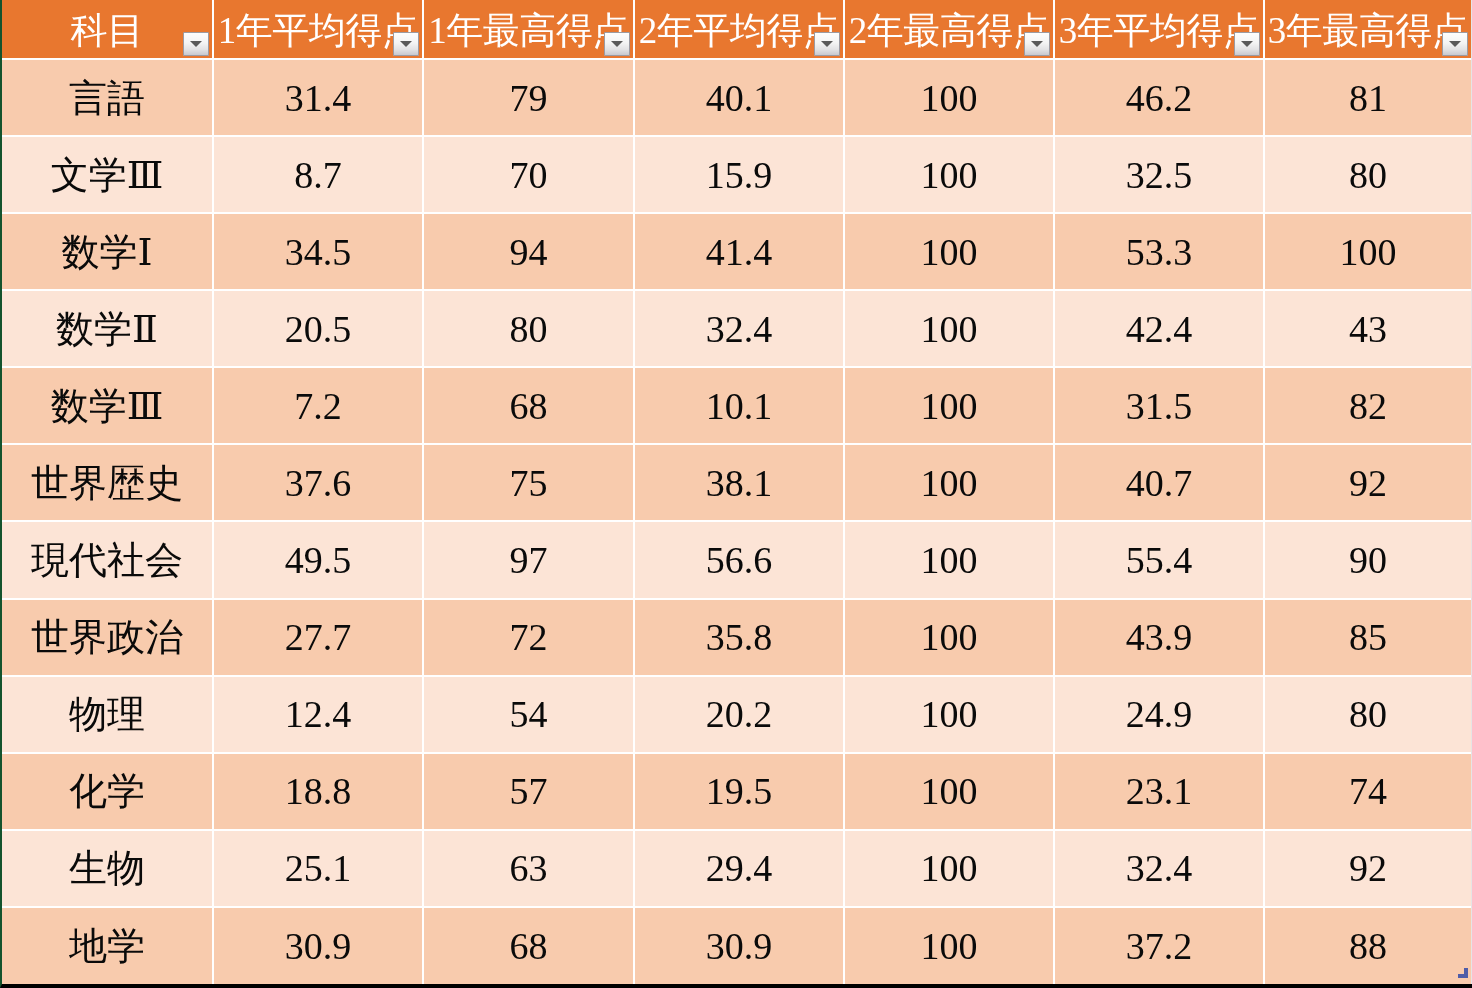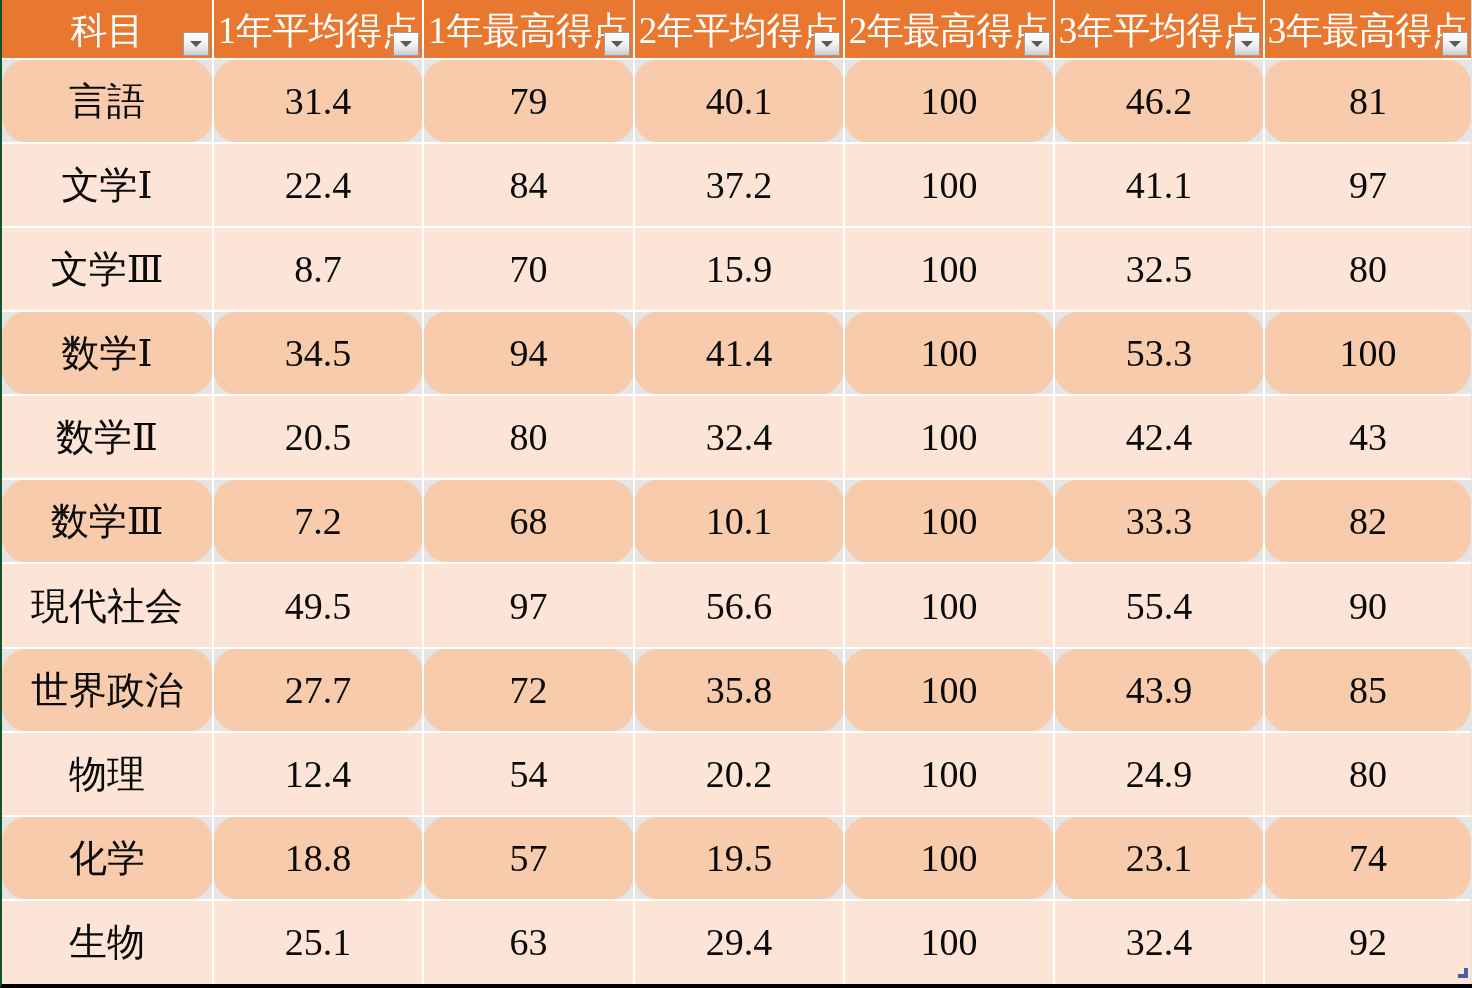--- a/index.html
+++ b/index.html
@@ -95,21 +95,21 @@
     border-right: 2px solid #FFFFFF;
     border-bottom: 2px solid #FFFFFF;
     white-space: nowrap;
     overflow: hidden;
     padding: 0 3px;
     box-sizing: border-box;
   }
   tbody td:last-child { border-right: none; }
   tbody tr:last-child td { border-bottom: none; }
 
-  tbody tr.band-dark td { background: #F8CBAD; border-radius: 26px; }
+  tbody tr.band-dark td { background: #F8CBAD; }
   tbody tr.band-light td { background: #FCE4D6; }
 
   
   col.c0 { width: 211px; }
   col.c1 { width: 210px; }
   col.c2 { width: 211px; }
   col.c3 { width: 210px; }
   col.c4 { width: 210px; }
   col.c5 { width: 210px; }
   col.c6 { width: 207px; }
@@ -199,29 +199,20 @@
         <tr class="band-dark">
           <td>言語</td>
           <td>31.4</td>
           <td>79</td>
           <td>40.1</td>
           <td>100</td>
           <td>46.2</td>
           <td>81</td>
         </tr>
         <tr class="band-light">
-          <td>文学Ⅰ</td>
-          <td>22.4</td>
-          <td>84</td>
-          <td>37.2</td>
-          <td>100</td>
-          <td>41.1</td>
-          <td>97</td>
-        </tr>
-        <tr class="band-light">
           <td>文学Ⅲ</td>
           <td>8.7</td>
           <td>70</td>
           <td>15.9</td>
           <td>100</td>
           <td>32.5</td>
           <td>80</td>
         </tr>
         <tr class="band-dark">
           <td>数学Ⅰ</td>
@@ -240,22 +231,31 @@
           <td>100</td>
           <td>42.4</td>
           <td>43</td>
         </tr>
         <tr class="band-dark">
           <td>数学Ⅲ</td>
           <td>7.2</td>
           <td>68</td>
           <td>10.1</td>
           <td>100</td>
-          <td>33.3</td>
+          <td>31.5</td>
           <td>82</td>
+        </tr>
+        <tr class="band-dark">
+          <td>世界歴史</td>
+          <td>37.6</td>
+          <td>75</td>
+          <td>38.1</td>
+          <td>100</td>
+          <td>40.7</td>
+          <td>92</td>
         </tr>
         <tr class="band-light">
           <td>現代社会</td>
           <td>49.5</td>
           <td>97</td>
           <td>56.6</td>
           <td>100</td>
           <td>55.4</td>
           <td>90</td>
         </tr>
@@ -288,20 +288,29 @@
         </tr>
         <tr class="band-light">
           <td>生物</td>
           <td>25.1</td>
           <td>63</td>
           <td>29.4</td>
           <td>100</td>
           <td>32.4</td>
           <td>92</td>
         </tr>
+        <tr class="band-dark">
+          <td>地学</td>
+          <td>30.9</td>
+          <td>68</td>
+          <td>30.9</td>
+          <td>100</td>
+          <td>37.2</td>
+          <td>88</td>
+        </tr>
       </tbody>
   </table>
 
   <div class="resize-handle">
     <i class="h"></i>
       <i class="v"></i>
   </div>
 
 </div>
 

